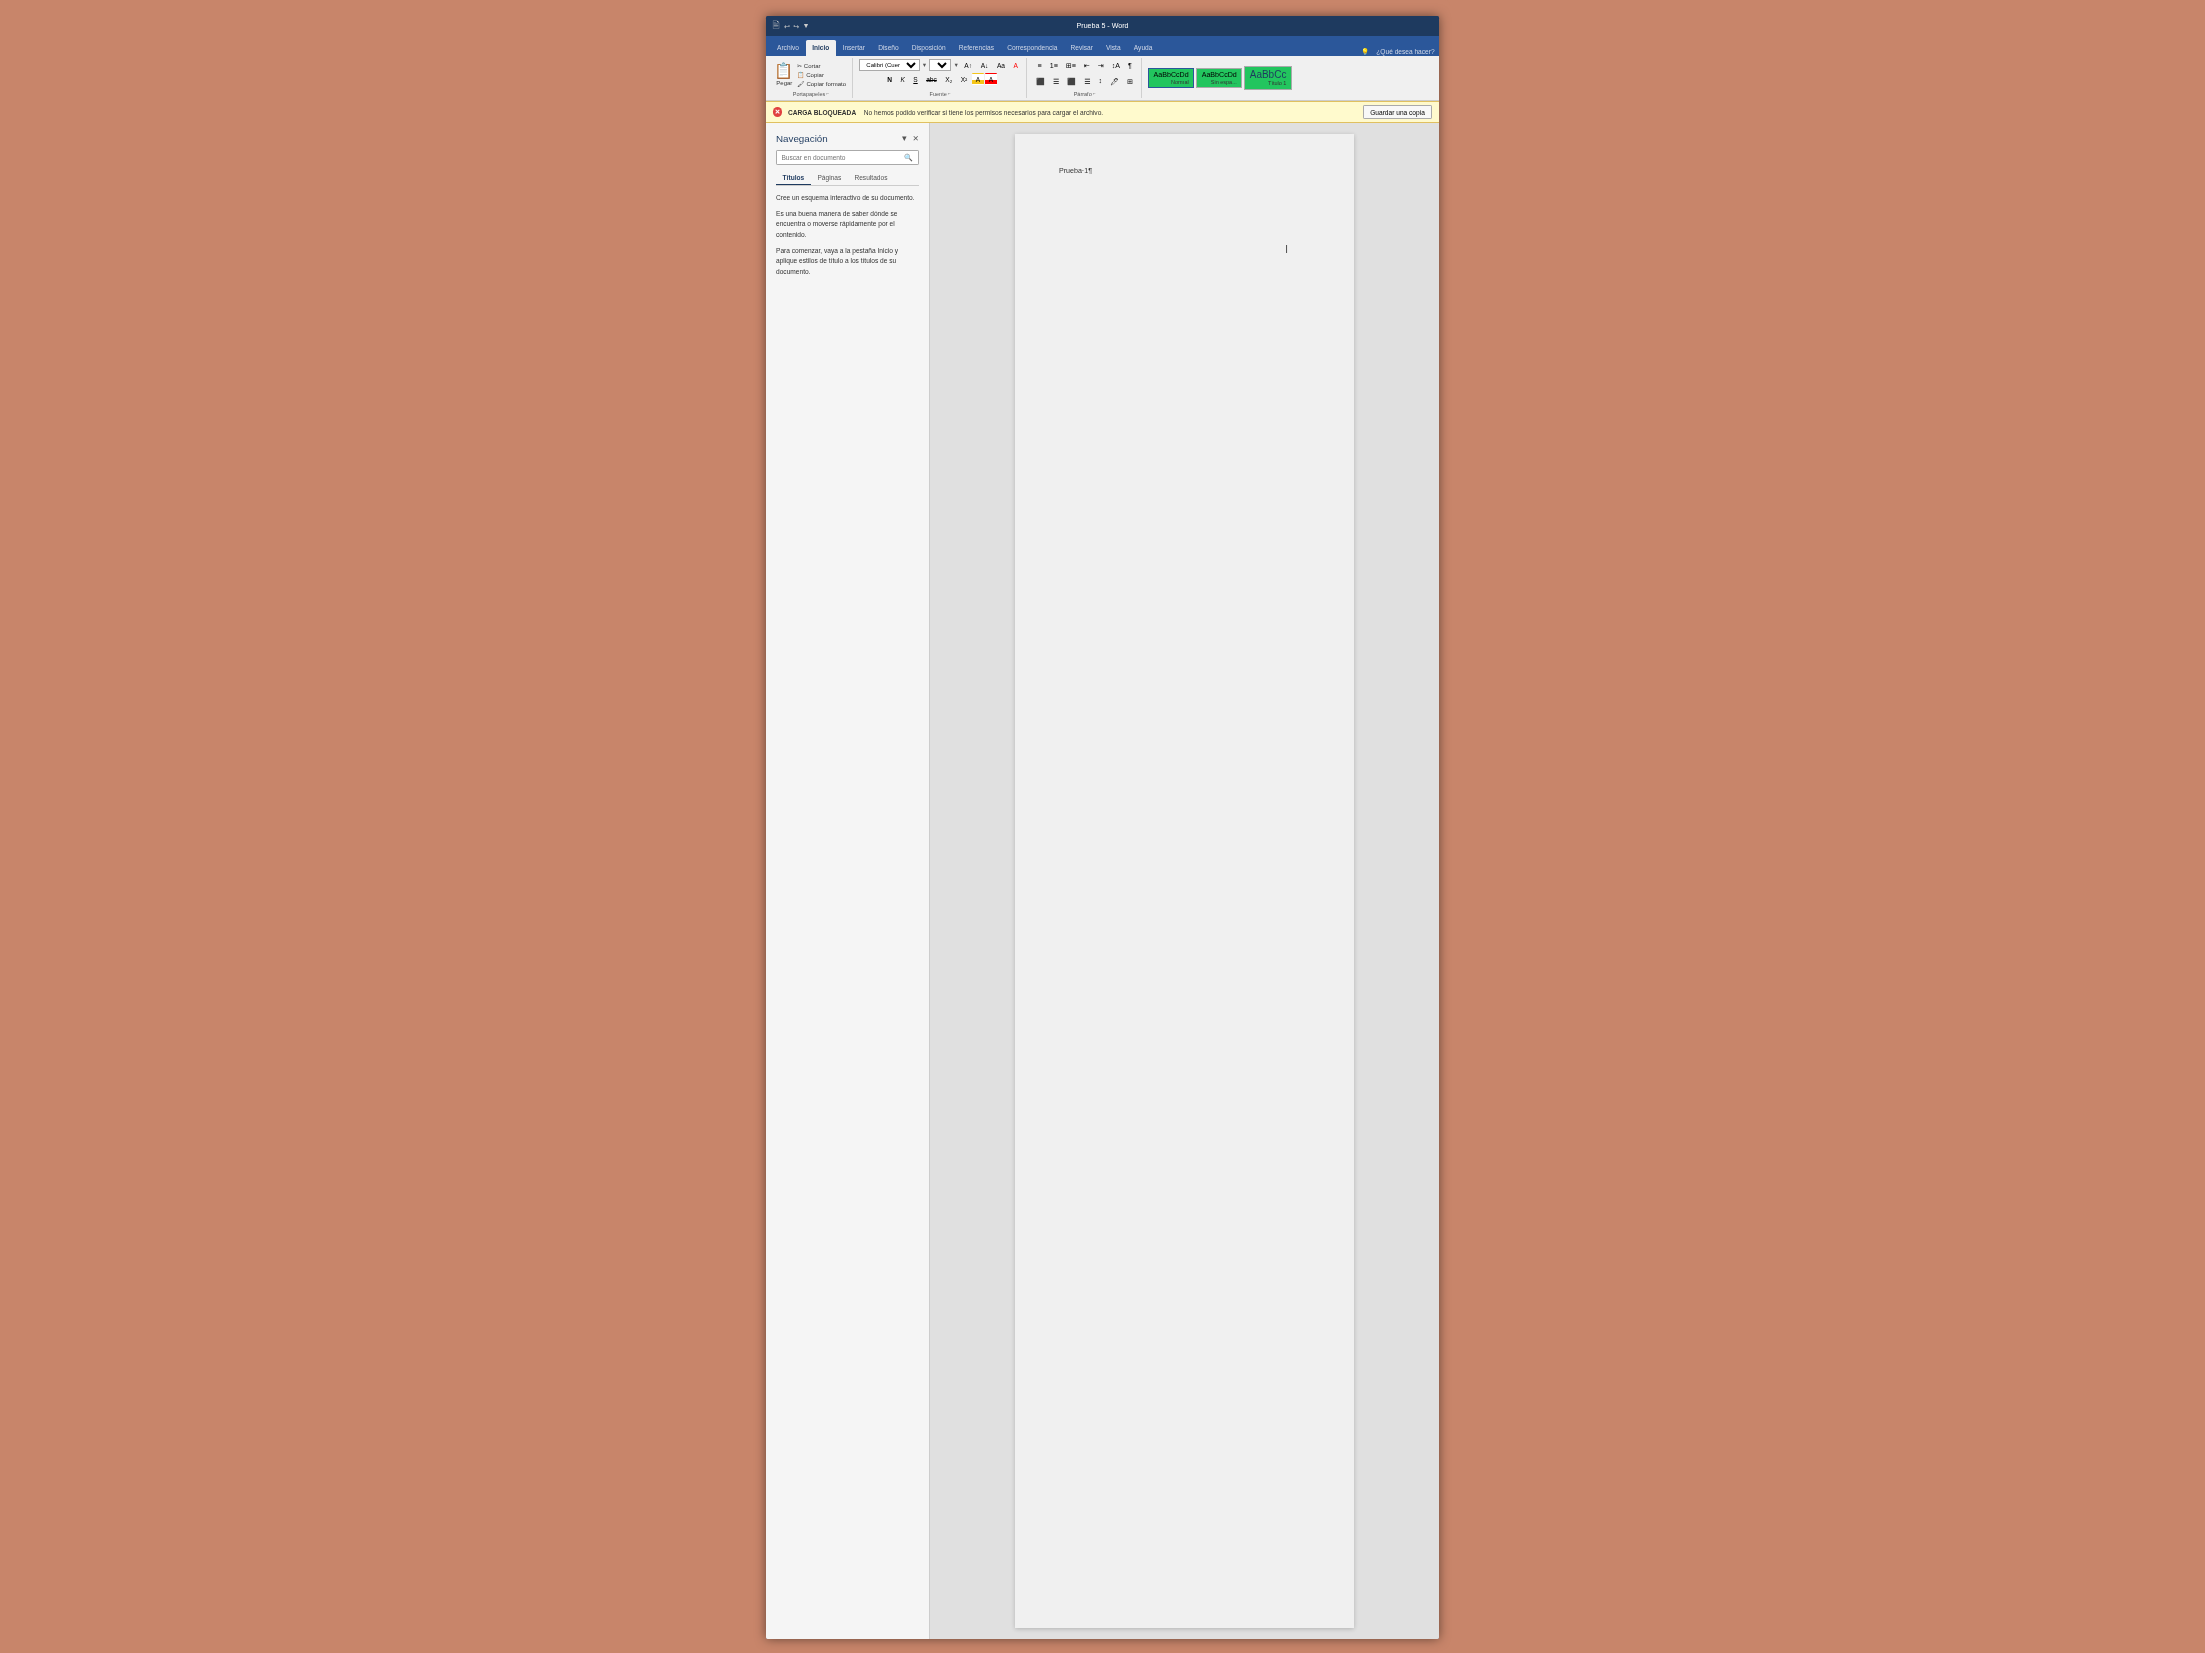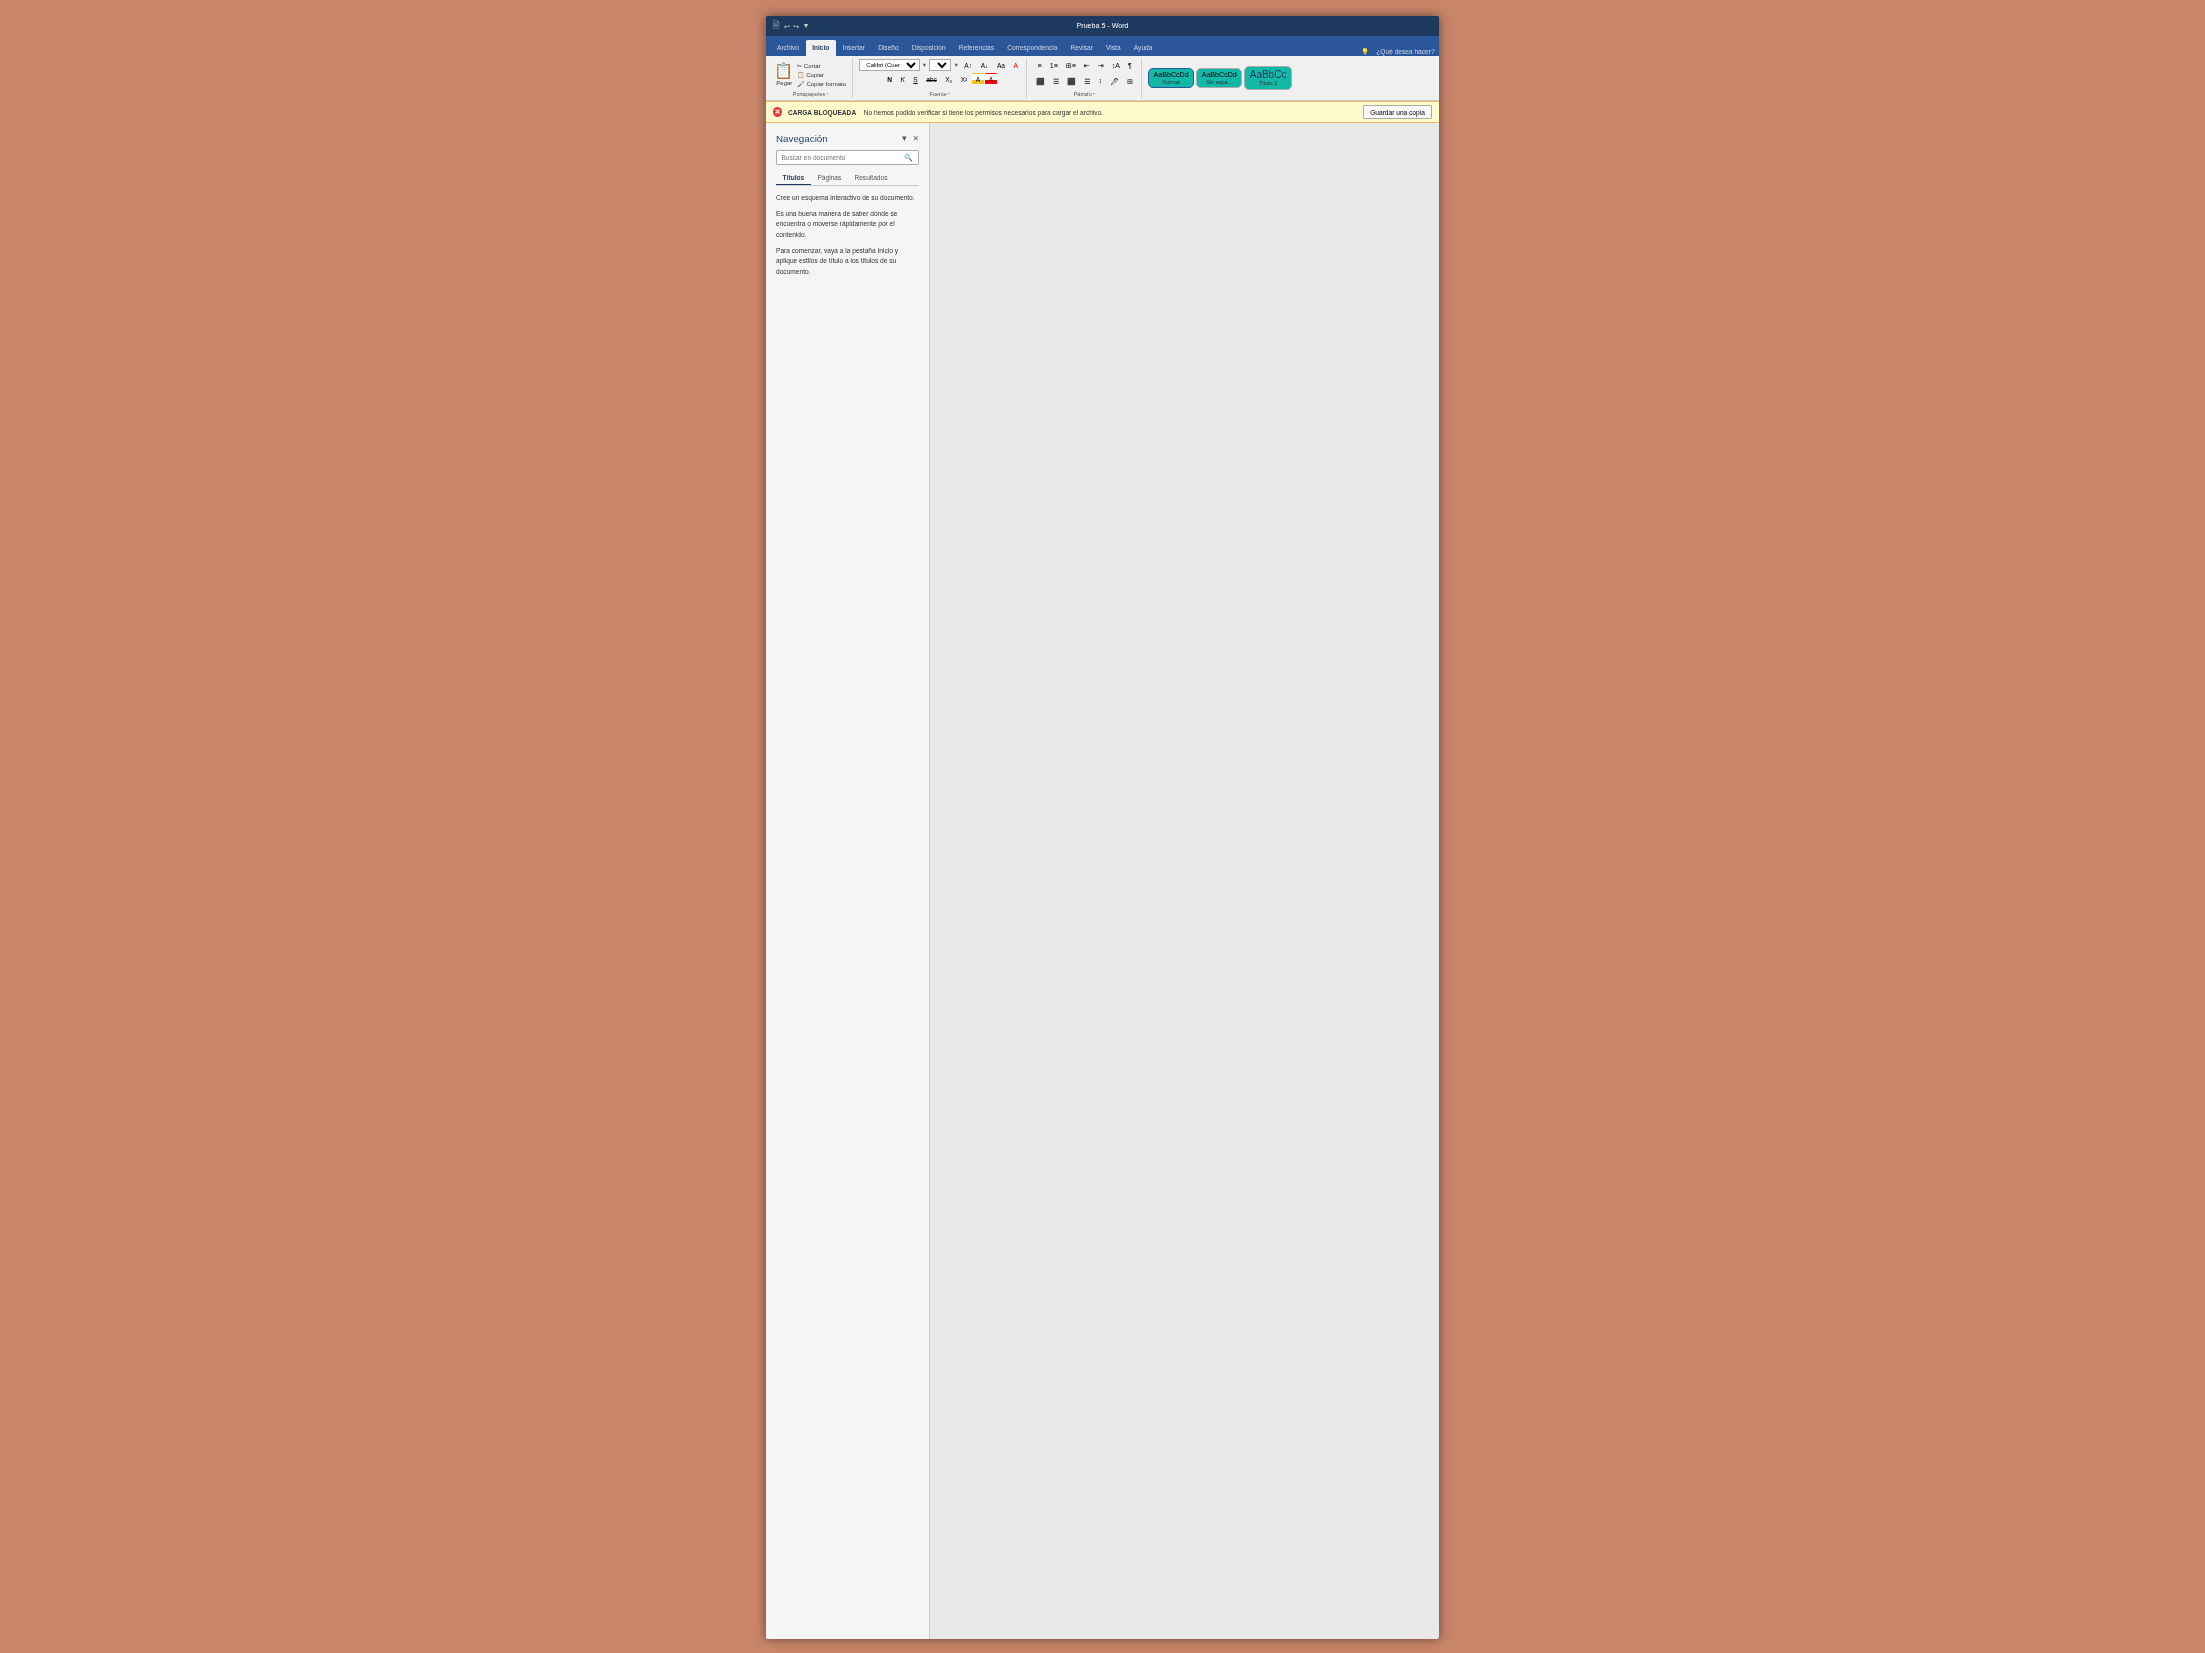--- a/index.html
+++ b/index.html
@@ -216,26 +216,26 @@
     .styles-group {
       display: flex;
       flex-direction: row;
       align-items: center;
       gap: 2.2px;
       border-right: none;
       min-width: 164px;
     }
     .style-item {
       border: 0.5px solid #aaa;
-      background: #14b8a6;
+      background: #22c55e;
       padding: 2.2px 4.4px;
       font-size: 6px;
       cursor: pointer;
-      border-radius: 5px;
-      text-align: center;
+      border-radius: 0;
+      text-align: right;
       min-width: 38px;
     }
     .style-item.normal-style {
       border-color: #2b579a;
       border-width: 1.1px;
     }
     .style-label { font-size: 5.5px; color: #333; }
     
     .warning-bar {
       background: #fffacd;
@@ -540,16 +540,24 @@
           <div class="nav-tab">Resultados</div>
         </div>
 
         <div class="nav-hint">
           <p>Cree un esquema interactivo de su documento.</p>
           <p>Es una buena manera de saber dónde se encuentra o moverse rápidamente por el contenido.</p>
           <p>Para comenzar, vaya a la pestaña Inicio y aplique estilos de título a los títulos de su documento.</p>
         </div>
       </div>
 
+      <div class="doc-area">
+        <div class="document-page">
+          <div class="doc-text">
+            <span>Prueba·1¶</span>
+          </div>
+          <div class="i-cursor">I</div>
+        </div>
+      </div>
     </div>
   </div>
 </div>
 
 
 </body></html>

